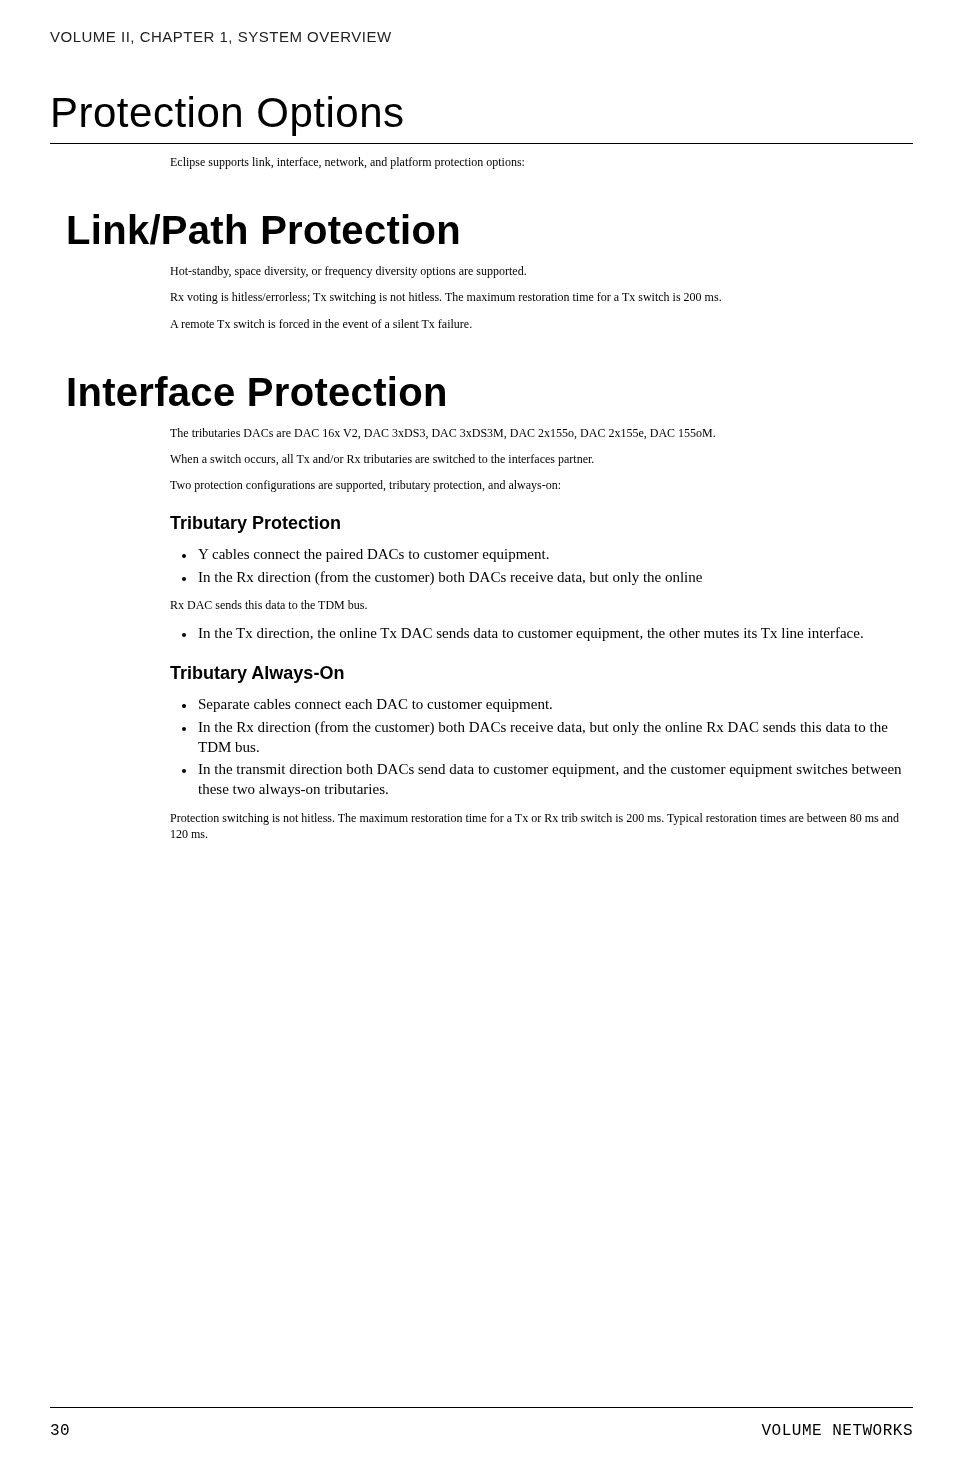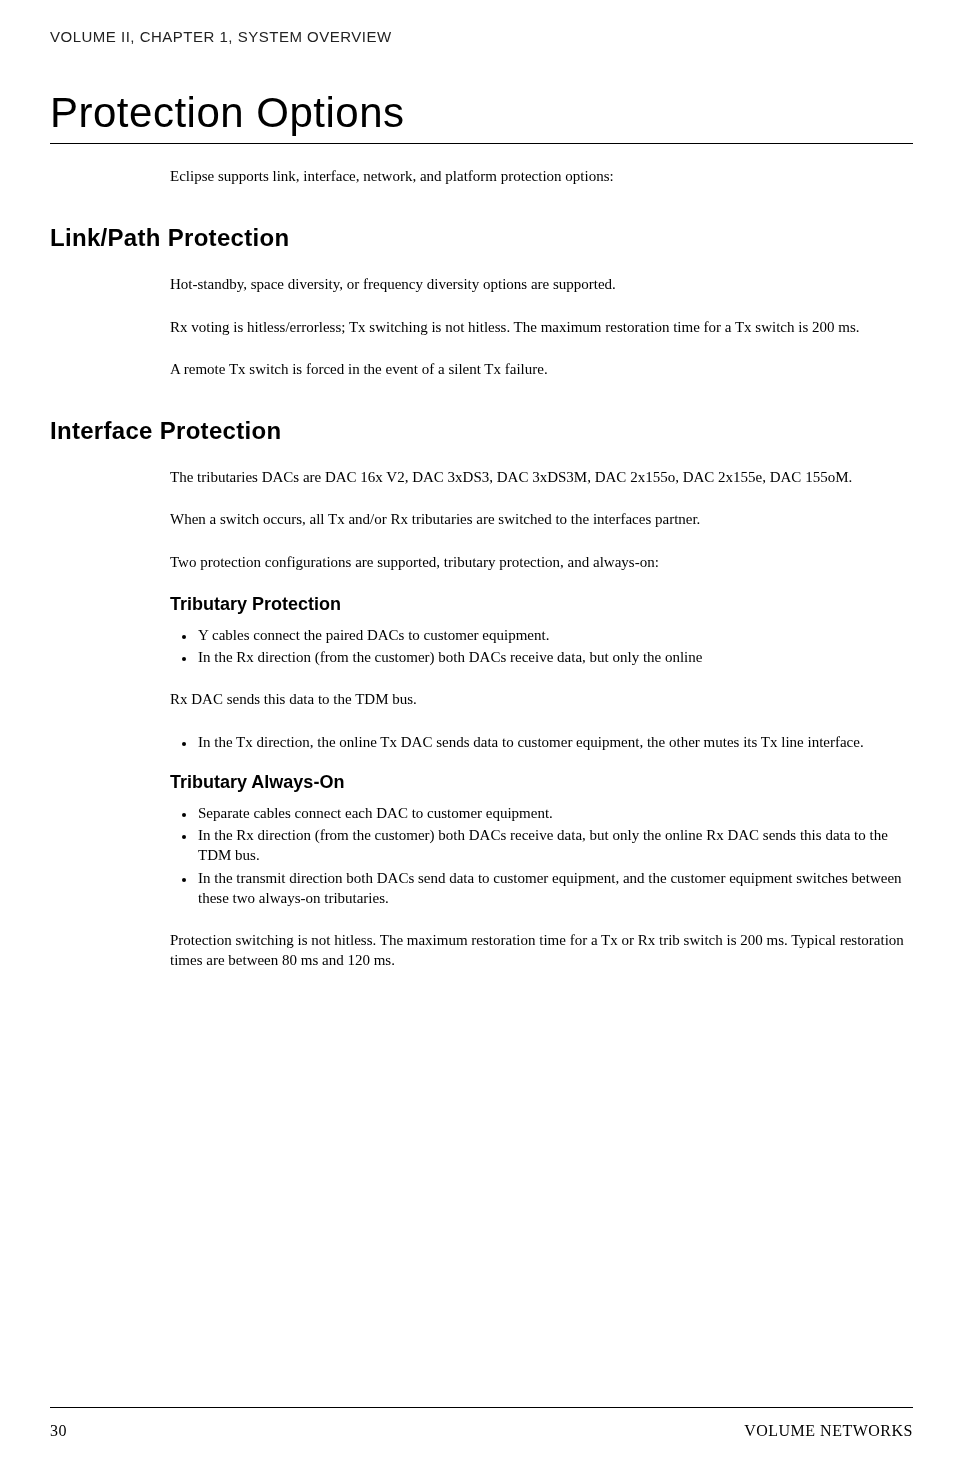--- a/index.html
+++ b/index.html
@@ -31,60 +31,60 @@
       font-family: Arial, Helvetica, sans-serif;
       font-size: 42px;
       font-weight: normal;
       margin: 0 0 4px 0;
       border-bottom: 1.5px solid #000;
       padding-bottom: 6px;
       letter-spacing: 0.5px;
     }
     h2 {
       font-family: Arial, Helvetica, sans-serif;
-      font-size: 24px;
+      font-size: 40px;
       font-weight: bold;
-      margin: 38px 0 10px 0;
+      margin: 38px 0 10px 16px;
       letter-spacing: 0.3px;
     }
     h3 {
       font-family: Arial, Helvetica, sans-serif;
       font-size: 18px;
       font-weight: bold;
       margin: 20px 0 10px 0;
     }
     .body-text {
       margin-left: 120px;
     }
     p {
       font-family: Georgia, 'Times New Roman', serif;
-      font-size: 15px;
+      font-size: 12px;
       line-height: 1.35;
-      margin: 22px 0;
+      margin: 10px 0;
     }
     ul {
       margin: 8px 0;
       padding-left: 26px;
     }
     li {
       font-family: Georgia, 'Times New Roman', serif;
       font-size: 15px;
       line-height: 1.35;
       margin: 2px 0;
       padding-left: 2px;
     }
     li::marker {
       font-size: 12px;
     }
     .footer {
       border-top: 1px solid #000;
       padding-top: 14px;
       display: flex;
       justify-content: space-between;
-      font-family: Liberation Serif, serif;
+      font-family: Liberation Mono, monospace;
       font-size: 16px;
       letter-spacing: 0.5px;
     }
   </style>
 </head>
 <body>
 
 <div class="page">
   <div class="header">VOLUME II, CHAPTER 1, SYSTEM OVERVIEW</div>
 

